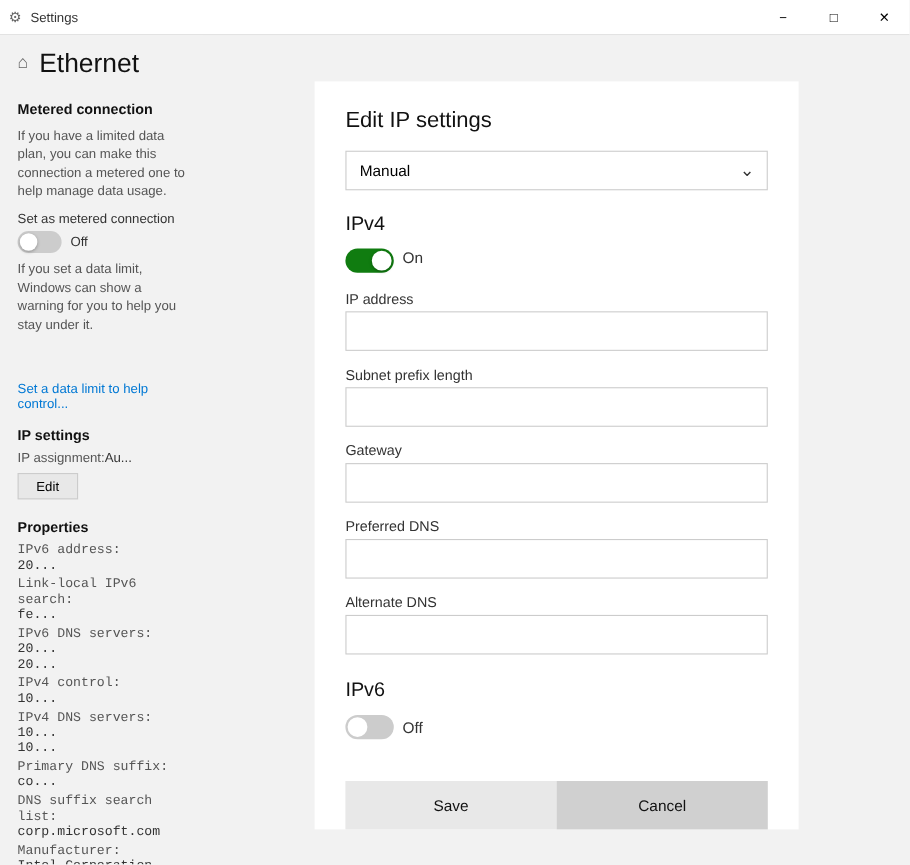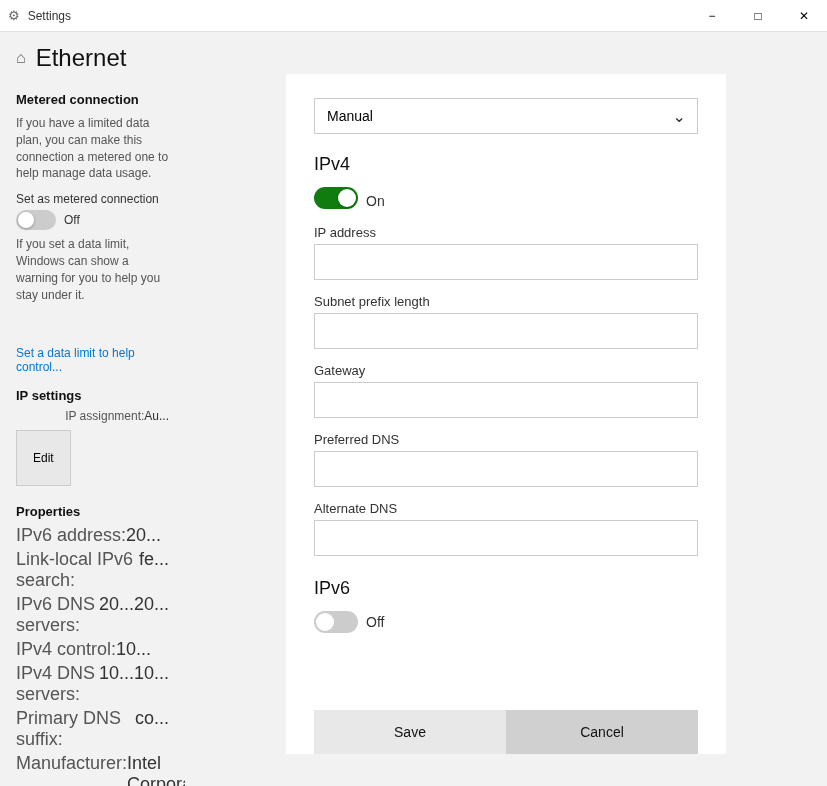--- a/index.html
+++ b/index.html
@@ -137,41 +137,42 @@
     }
     .sidebar-sub-heading {
       font-size: 13px;
       font-weight: 600;
       color: #111;
       margin-top: 14px;
       margin-bottom: 6px;
     }
     .ip-row {
       display: flex;
-      justify-content: flex-end;
+      justify-content: flex-start;
       font-size: 12px;
       color: #333;
       margin-bottom: 3px;
     }
     .ip-label { color: #555; }
     .ip-value { color: #333; }
     .edit-btn {
       display: inline-block;
       margin-top: 4px;
-      padding: 20px 16px;
+      padding: 4px 16px;
       background: #e8e8e8;
       border: 1px solid #ccc;
       font-size: 12px;
       cursor: pointer;
     }
     .prop-row {
-      font-size: 18px;
+      font-size: 12px;
       margin-bottom: 3px;
       display: flex;
-      flex-direction: row;
+      flex-direction: column;
+      font-family: Liberation Mono, monospace;
     }
     .prop-label { color: #555; }
     .prop-value { color: #333; }
 
     
     .overlay {
       position: absolute;
       top: 32px;
       left: 0;
       width: 827px;
@@ -227,21 +228,21 @@
       pointer-events: none;
     }
     .section-label {
       font-size: 18px;
       font-weight: 300;
       color: #111;
       margin-bottom: 12px;
     }
     .toggle-on-row {
       display: flex;
-      align-items: flex-end;
+      align-items: flex-start;
       gap: 8px;
       margin-bottom: 16px;
     }
     .toggle-on {
       width: 44px;
       height: 22px;
       background: #107c10;
       border-radius: 11px;
       position: relative;
       display: inline-block;
@@ -392,27 +393,32 @@
     <div class="prop-row">
       <span class="prop-label">IPv4 DNS servers:</span>
       <span class="prop-value">10...</span>
       <span class="prop-value">10...</span>
     </div>
     <div class="prop-row">
       <span class="prop-label">Primary DNS suffix:</span>
       <span class="prop-value">co...</span>
     </div>
     <div class="prop-row">
+      <span class="prop-label">DNS suffix search list:</span>
+      <span class="prop-value">corp.microsoft.com</span>
+    </div>
+    <div class="prop-row">
       <span class="prop-label">Manufacturer:</span>
       <span class="prop-value">Intel Corporation</span>
     </div>
   </div>
 
   <div class="overlay" style="position:relative;flex:1;display:flex;align-items:flex-start;justify-content:center;background:rgba(0,0,0,0.0);padding-top:0;">
     <div class="modal">
+      <div class="modal-title">Edit IP settings</div>
 
       <div class="dropdown-row">
         <div class="dropdown-wrapper">
           <select class="dropdown-select">
             <option>Automatic (DHCP)</option>
             <option selected="">Manual</option>
           </select>
         </div>
       </div>
 

